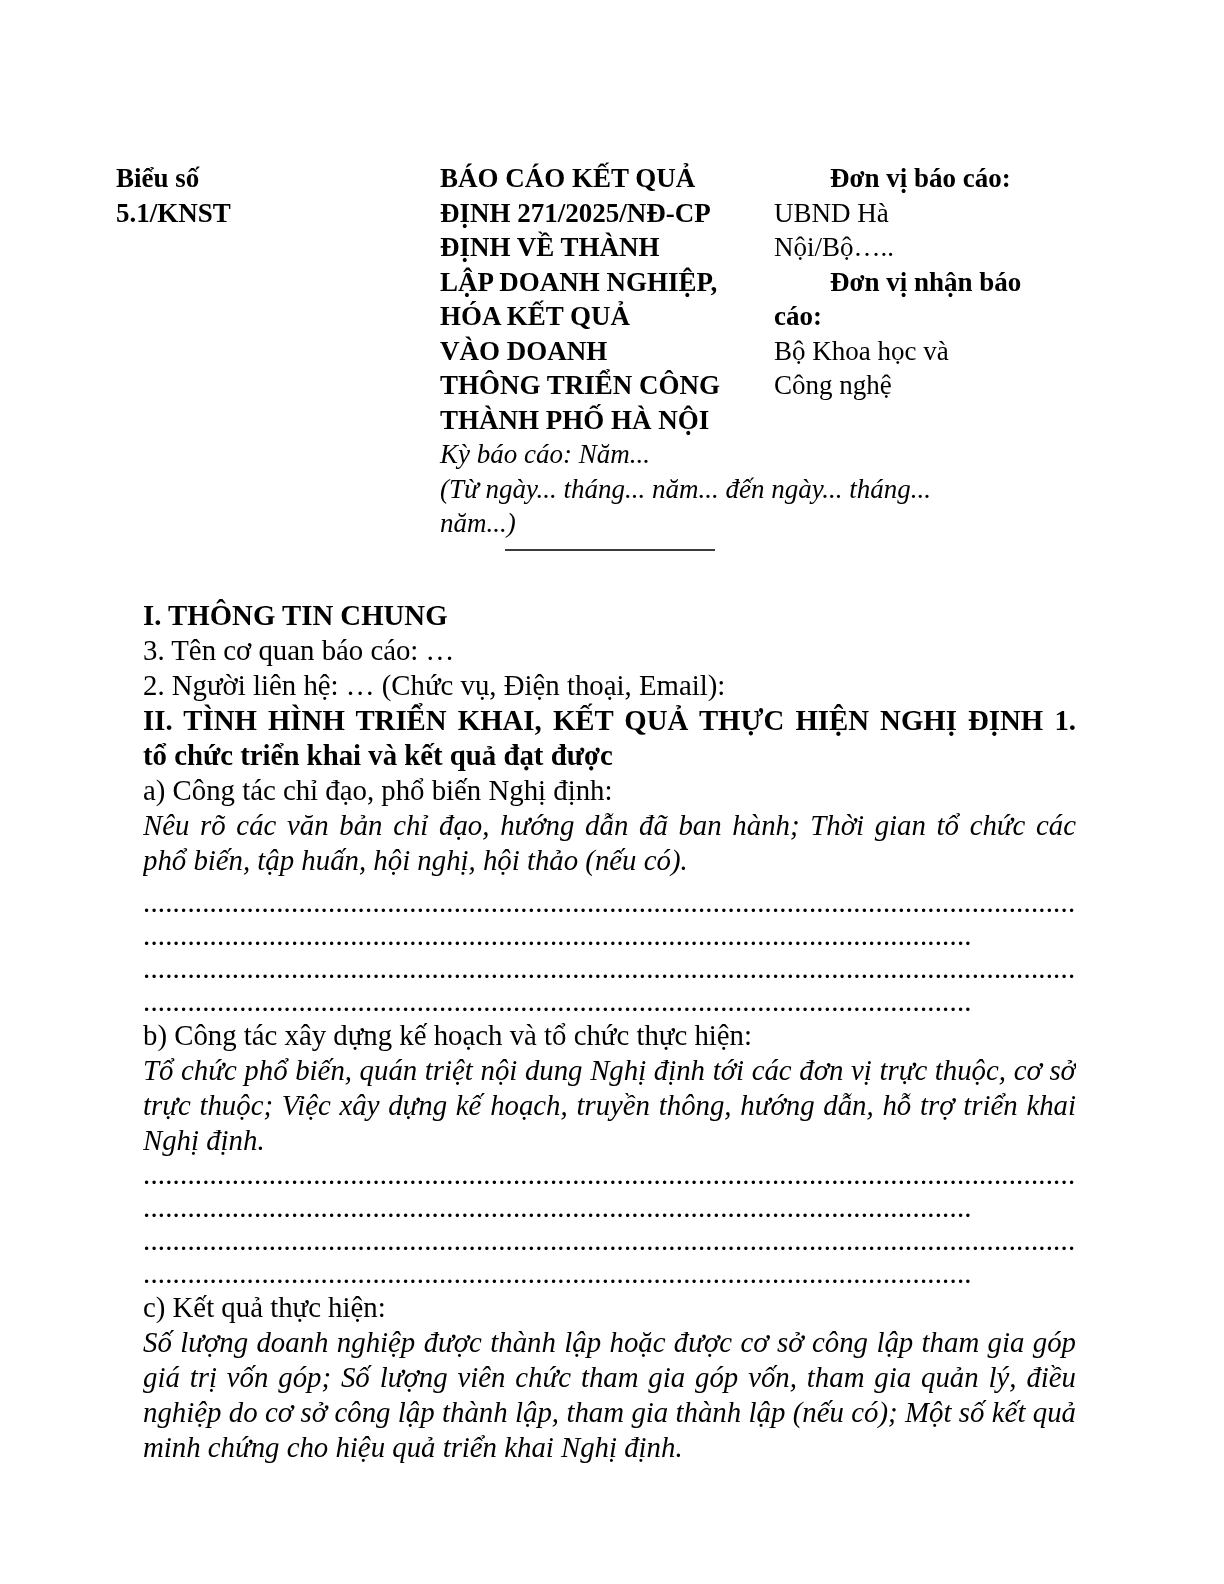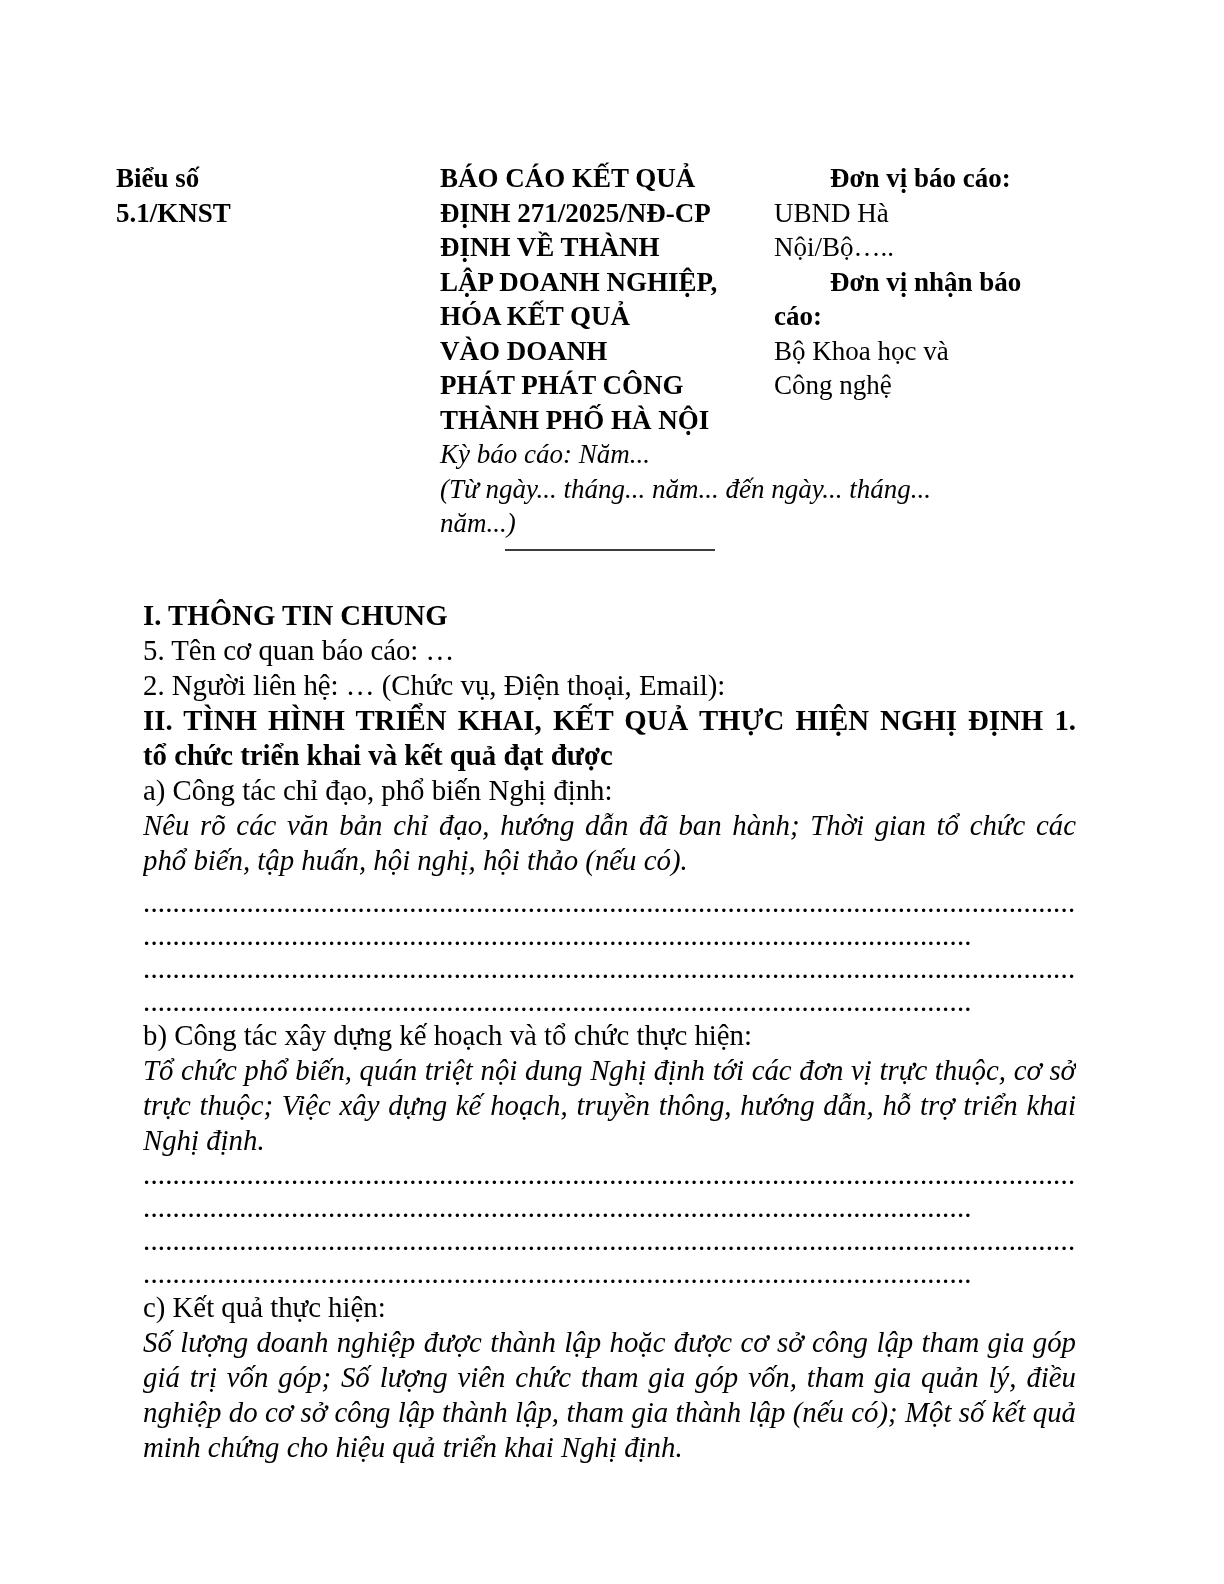--- a/index.html
+++ b/index.html
@@ -38,41 +38,41 @@
     <div class="hline">5.1/KNST</div>
   </div>
 
   <div class="hdr hdr-center">
     <div class="title-line">BÁO CÁO KẾT QUẢ</div>
     <div class="title-line">ĐỊNH 271/2025/NĐ-CP</div>
     <div class="title-line">ĐỊNH VỀ THÀNH</div>
     <div class="title-line">LẬP DOANH NGHIỆP,</div>
     <div class="title-line">HÓA KẾT QUẢ</div>
     <div class="title-line">VÀO DOANH</div>
-    <div class="title-line">PHÁT PHÁT CÔNG</div>
+    <div class="title-line">THÔNG TRIỂN CÔNG</div>
     <div class="title-line">THÀNH PHỐ HÀ NỘI</div>
     <div class="period-line">Kỳ báo cáo: Năm...</div>
     <div class="period-line">(Từ ngày... tháng... năm... đến ngày... tháng...</div>
     <div class="period-line">năm...)</div>
     <hr class="hdr-divider">
   </div>
 
   <div class="hdr hdr-right">
     <div class="hline unit-label indent1">Đơn vị báo cáo:</div>
     <div class="hline">UBND Hà</div>
     <div class="hline">Nội/Bộ…..</div>
     <div class="hline unit-label indent1">Đơn vị nhận báo</div>
     <div class="hline unit-label">cáo:</div>
     <div class="hline">Bộ Khoa học và</div>
     <div class="hline">Công nghệ</div>
   </div>
 
   <div class="doc-body">
     <div class="bline bold">I. THÔNG TIN CHUNG</div>
-    <div class="bline">5. Tên cơ quan báo cáo: …</div>
+    <div class="bline">3. Tên cơ quan báo cáo: …</div>
     <div class="bline">2. Người liên hệ: … (Chức vụ, Điện thoại, Email):</div>
     <div class="bline bold fill">II. TÌNH HÌNH TRIỂN KHAI, KẾT QUẢ THỰC HIỆN NGHỊ ĐỊNH 1. Tình hình</div>
     <div class="bline bold">tổ chức triển khai và kết quả đạt được</div>
 
     <div class="bline">a) Công tác chỉ đạo, phổ biến Nghị định:</div>
     <div class="bline ital fill">Nêu rõ các văn bản chỉ đạo, hướng dẫn đã ban hành; Thời gian tổ chức các hoạt động</div>
     <div class="bline ital">phổ biến, tập huấn, hội nghị, hội thảo (nếu có).</div>
 
     <div class="dots-group-a">
       <div class="dots long">................................................................................................................................................................</div>

